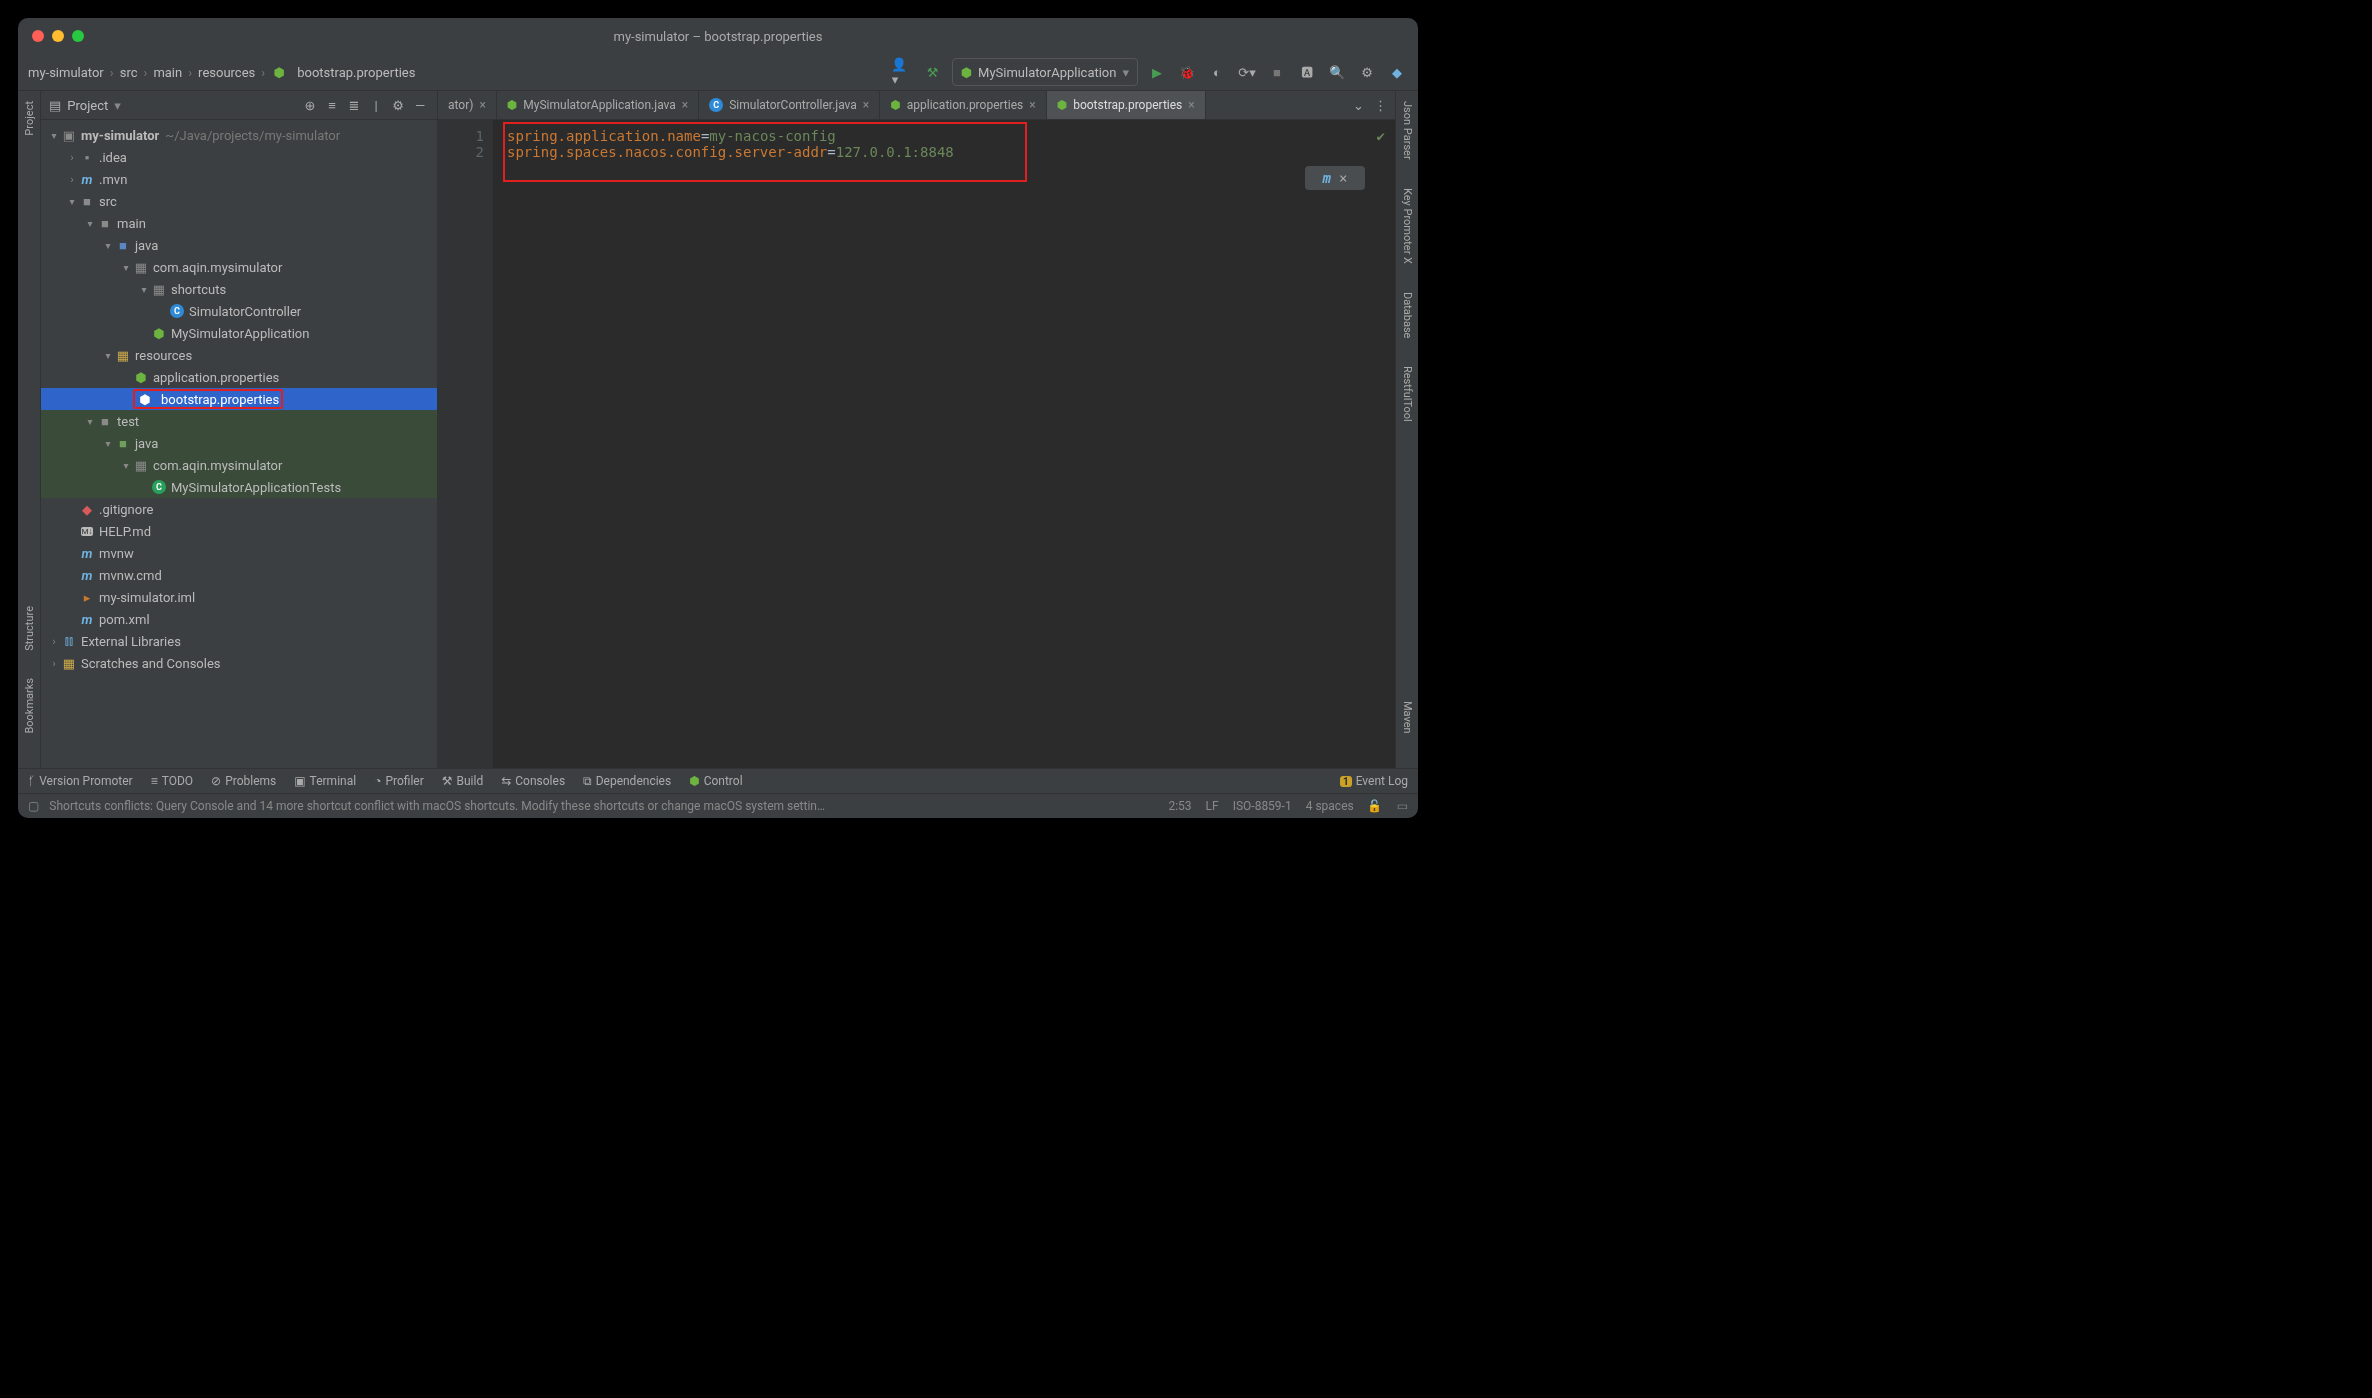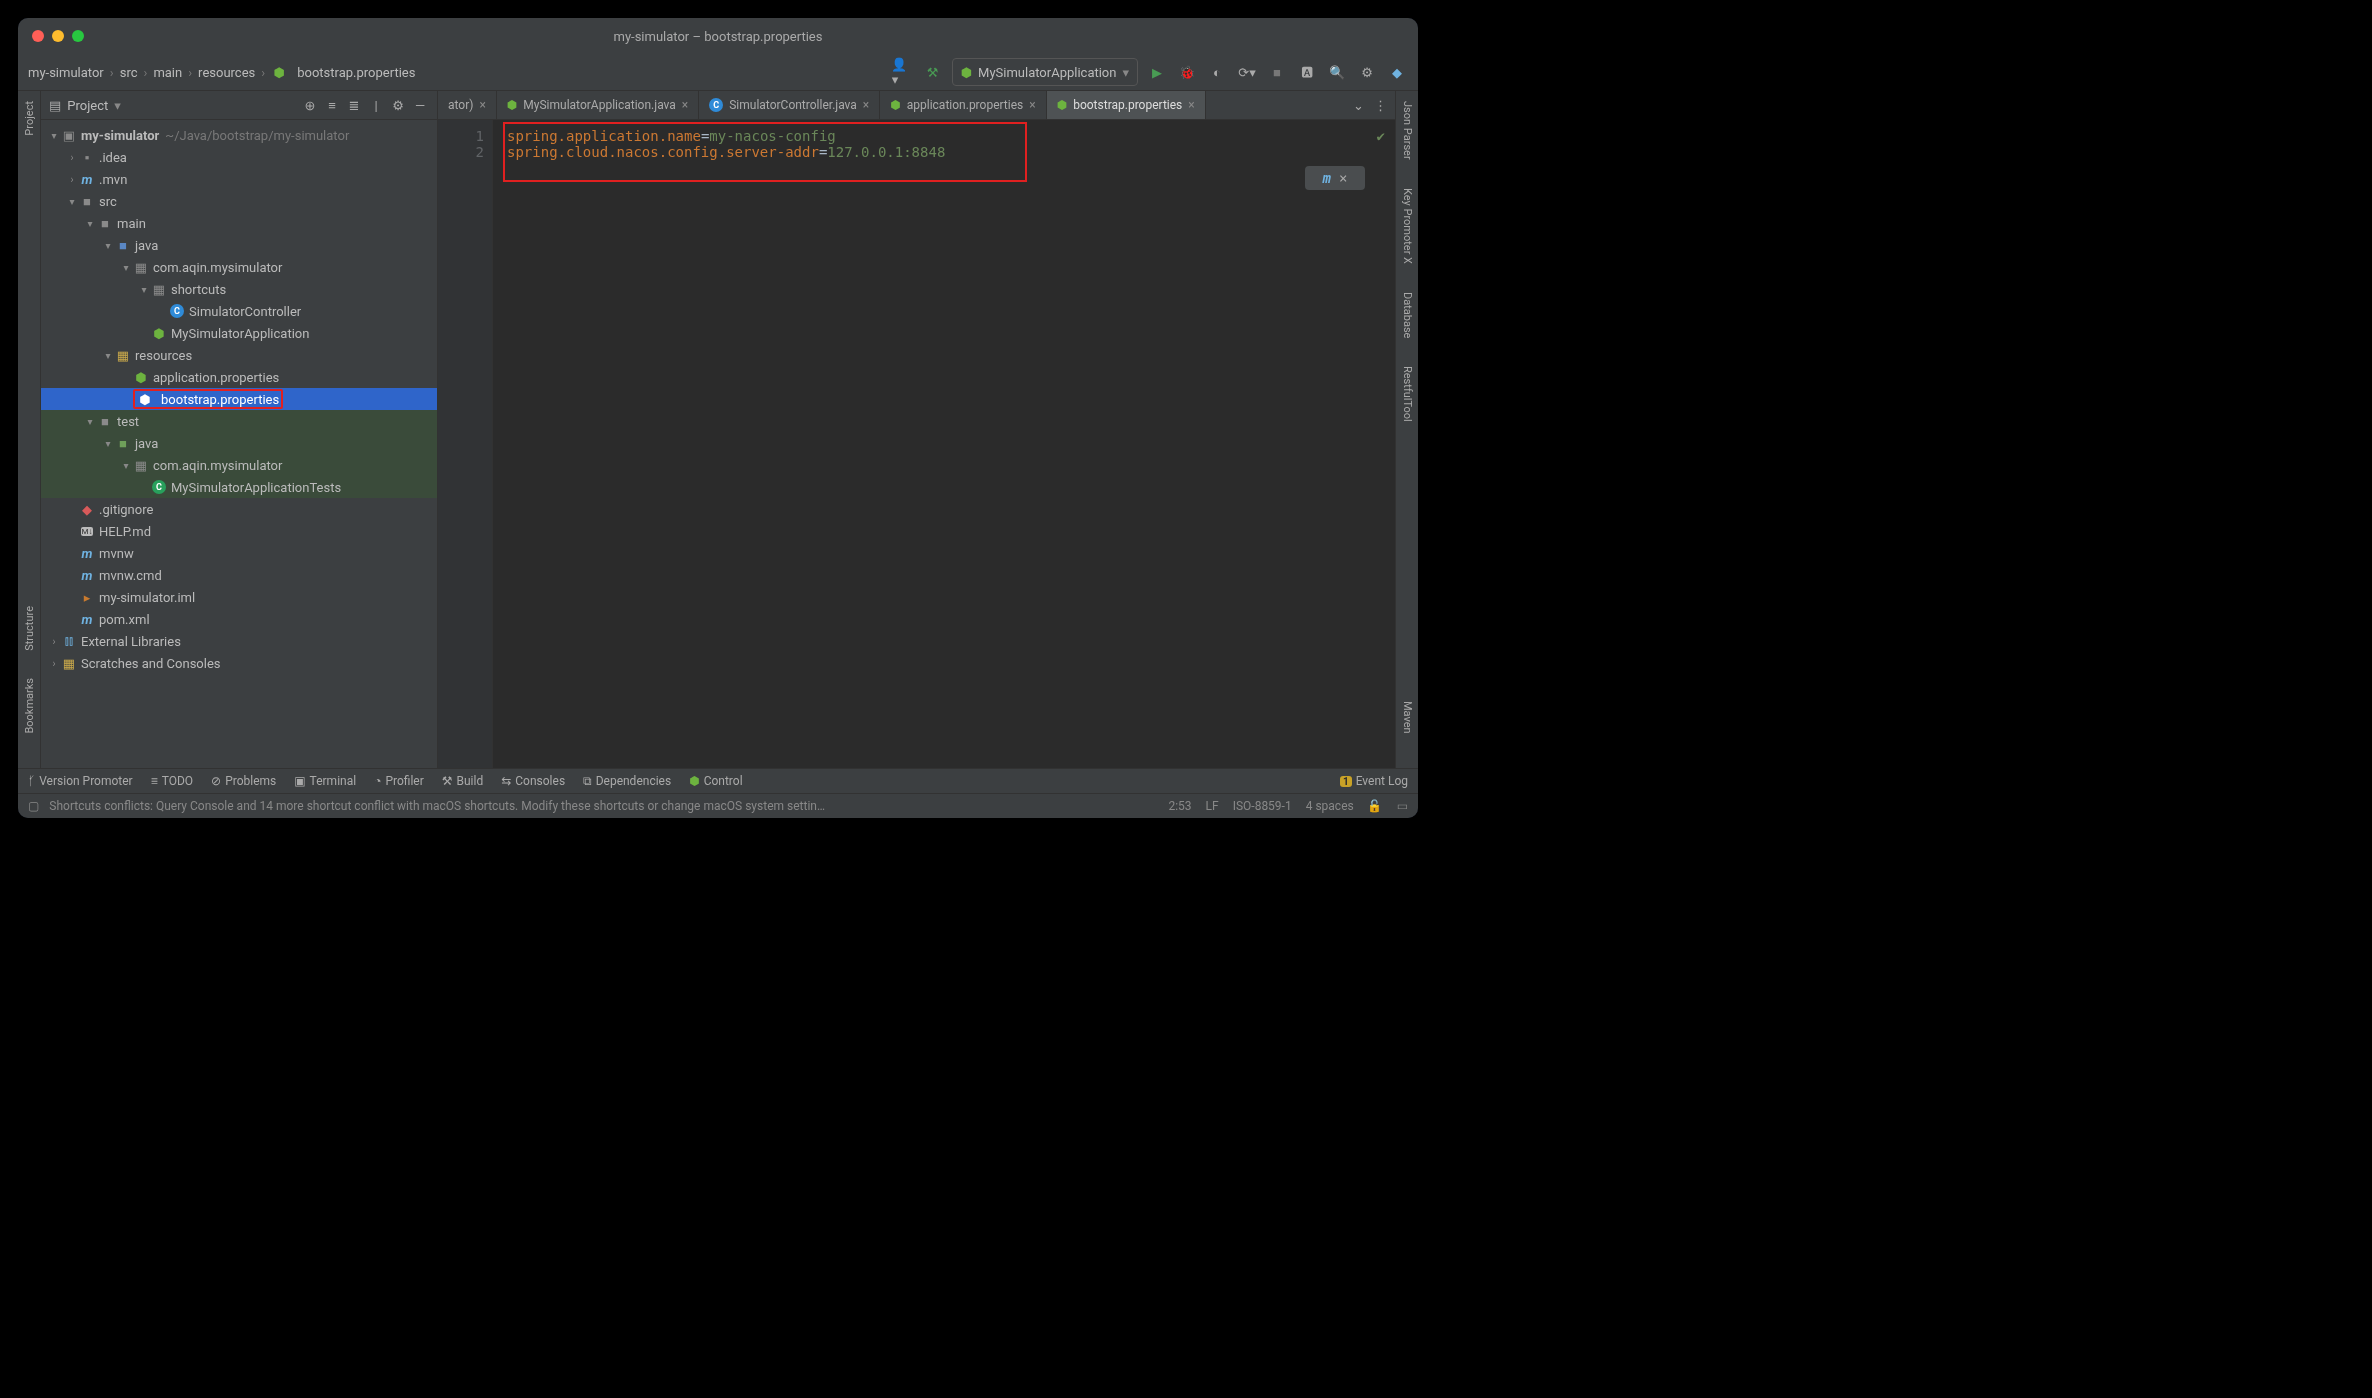--- a/index.html
+++ b/index.html
@@ -143,21 +143,21 @@
           <span class="sb-icon">|</span>
           <span class="sb-icon">⚙</span>
           <span class="sb-icon">—</span>
         </div>
       </div>
       <div class="tree">
         <div class="trow" style="padding-left:6px">
             <span class="tarrow">▾</span>
             <span class="ticon folder">▣</span>
             <b>my-simulator</b>
-            <span class="note">~/Java/bootstrap/my-simulator</span>
+            <span class="note">~/Java/projects/my-simulator</span>
           </div>
         <div class="trow" style="padding-left:24px">
             <span class="tarrow">›</span>
             <span class="ticon folder">▪</span>
             <span>.idea</span>
           </div>
         <div class="trow" style="padding-left:24px">
             <span class="tarrow">›</span>
             <span class="ticon micon">m</span>
             <span>.mvn</span>
@@ -315,21 +315,21 @@
         </div>
       </div>
       <div class="editor">
         <div class="gutter">
           <div>1</div>
           <div>2</div>
         </div>
         <div class="code">
           <div class="hlbox"></div>
           <div><span class="key">spring.application.name</span><span class="eq">=</span><span class="val">my-nacos-config</span></div>
-          <div><span class="key">spring.cloud.nacos.config.server-addr</span><span class="eq">=</span><span class="val">127.0.0.1:8848</span></div>
+          <div><span class="key">spring.spaces.nacos.config.server-addr</span><span class="eq">=</span><span class="val">127.0.0.1:8848</span></div>
           <span class="check">✔</span>
           <div class="lens">
               <span class="micon">m</span>
               <span style="color:#aaa">×</span>
             </div>
         </div>
       </div>
     </div>
 
     <div class="rightstrip">

